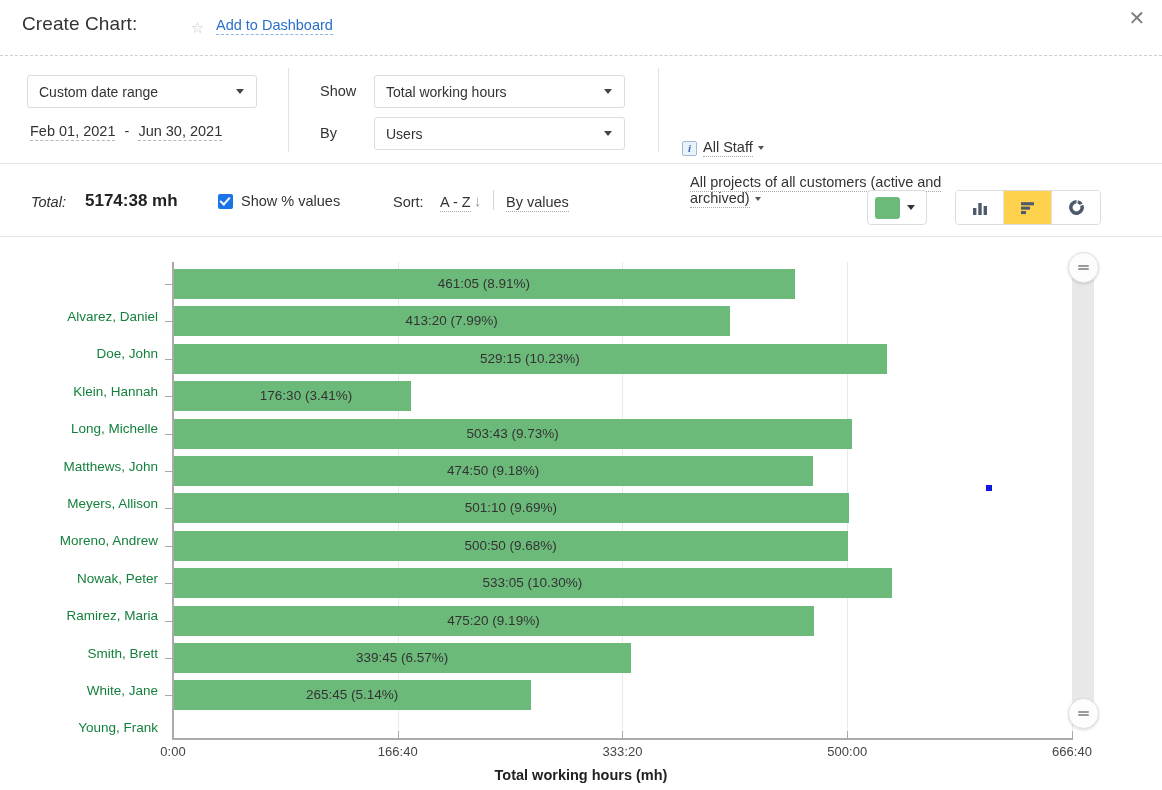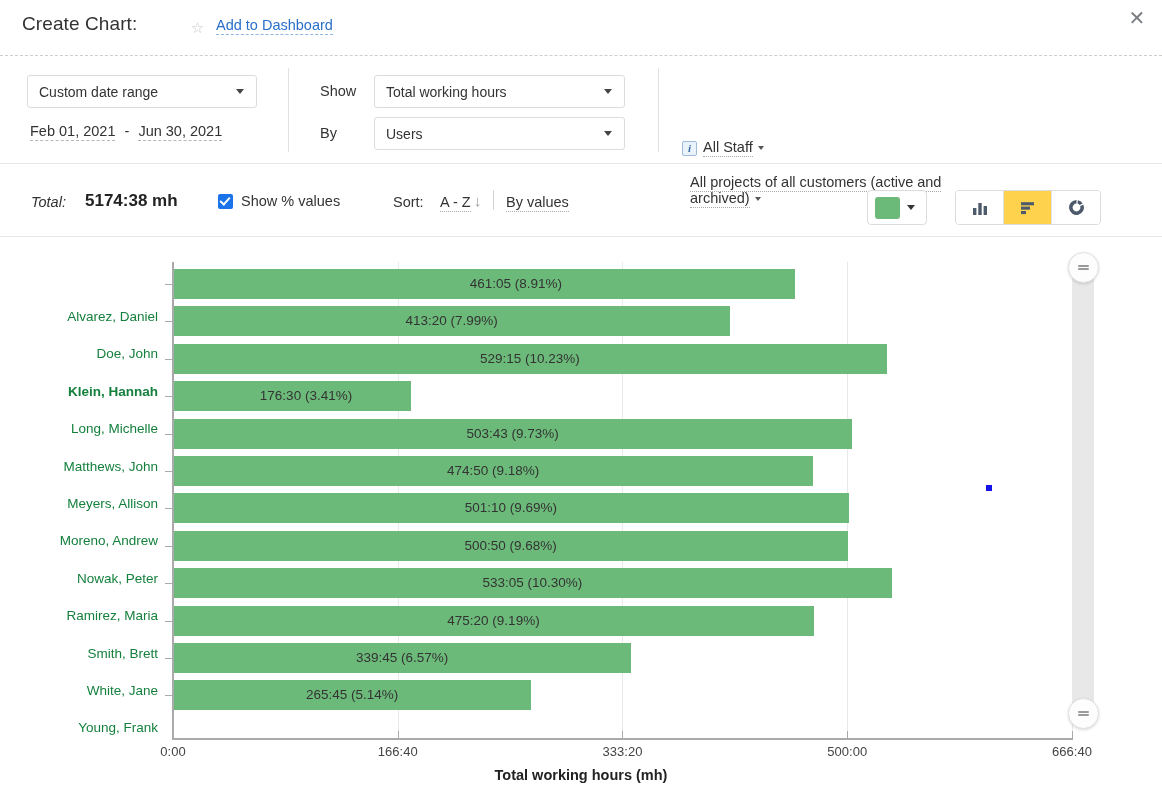--- a/index.html
+++ b/index.html
@@ -325,38 +325,38 @@
     </svg>
   </div>
 </div>
 
 <div class="divider-solid" id="div-bot"></div>
 
 <div class="chart-area">
   <div class="cat-labels-col" id="cat-labels">
       <div class="cat-label" style="top: 40px;">Alvarez, Daniel</div>
       <div class="cat-label" style="top: 77.4px;">Doe, John</div>
-      <div class="cat-label" style="top: 114.8px; font-weight: bold;">Klein, Hannah</div>
+      <div class="cat-label" style="top: 114.8px;">Klein, Hannah</div>
       <div class="cat-label" style="top: 152.2px;">Long, Michelle</div>
       <div class="cat-label" style="top: 189.6px;">Matthews, John</div>
       <div class="cat-label" style="top: 227px;">Meyers, Allison</div>
       <div class="cat-label" style="top: 264.4px;">Moreno, Andrew</div>
       <div class="cat-label" style="top: 301.8px;">Nowak, Peter</div>
       <div class="cat-label" style="top: 339.2px;">Ramirez, Maria</div>
       <div class="cat-label" style="top: 376.6px;">Smith, Brett</div>
       <div class="cat-label" style="top: 414px;">White, Jane</div>
       <div class="cat-label" style="top: 451.4px;">Young, Frank</div>
     </div>
   <div class="plot" id="plot">
       <div class="gridline" style="left: 224.75px;"></div>
       <div class="gridline" style="left: 449.499px;"></div>
       <div class="gridline" style="left: 674.25px;"></div>
       <div class="gridline" style="left: 899px;"></div>
       <div class="bar" style="left: 0px; top: 7px; width: 621.77px; background: rgb(108, 186, 122);"></div>
-      <div class="bar-value" style="left: 0px; top: 7px; width: 621.77px; margin-left: 32px;">461:05 (8.91%)</div>
+      <div class="bar-value" style="left: 0px; top: 7px; width: 621.77px;">461:05 (8.91%)</div>
       <div class="bar" style="left: 0px; top: 44.4px; width: 557.379px; background: rgb(108, 186, 122);"></div>
       <div class="bar-value" style="left: 0px; top: 44.4px; width: 557.379px;">413:20 (7.99%)</div>
       <div class="bar" style="left: 0px; top: 81.8px; width: 713.693px; background: rgb(108, 186, 122);"></div>
       <div class="bar-value" style="left: 0px; top: 81.8px; width: 713.693px;">529:15 (10.23%)</div>
       <div class="bar" style="left: 0px; top: 119.2px; width: 238.01px; background: rgb(108, 186, 122);"></div>
       <div class="bar-value" style="left: 0px; top: 119.2px; width: 238.01px; padding-left: 28px;">176:30 (3.41%)</div>
       <div class="bar" style="left: 0px; top: 156.6px; width: 679.262px; background: rgb(108, 186, 122);"></div>
       <div class="bar-value" style="left: 0px; top: 156.6px; width: 679.262px;">503:43 (9.73%)</div>
       <div class="bar" style="left: 0px; top: 194px; width: 640.312px; background: rgb(108, 186, 122);"></div>
       <div class="bar-value" style="left: 0px; top: 194px; width: 640.312px;">474:50 (9.18%)</div>

